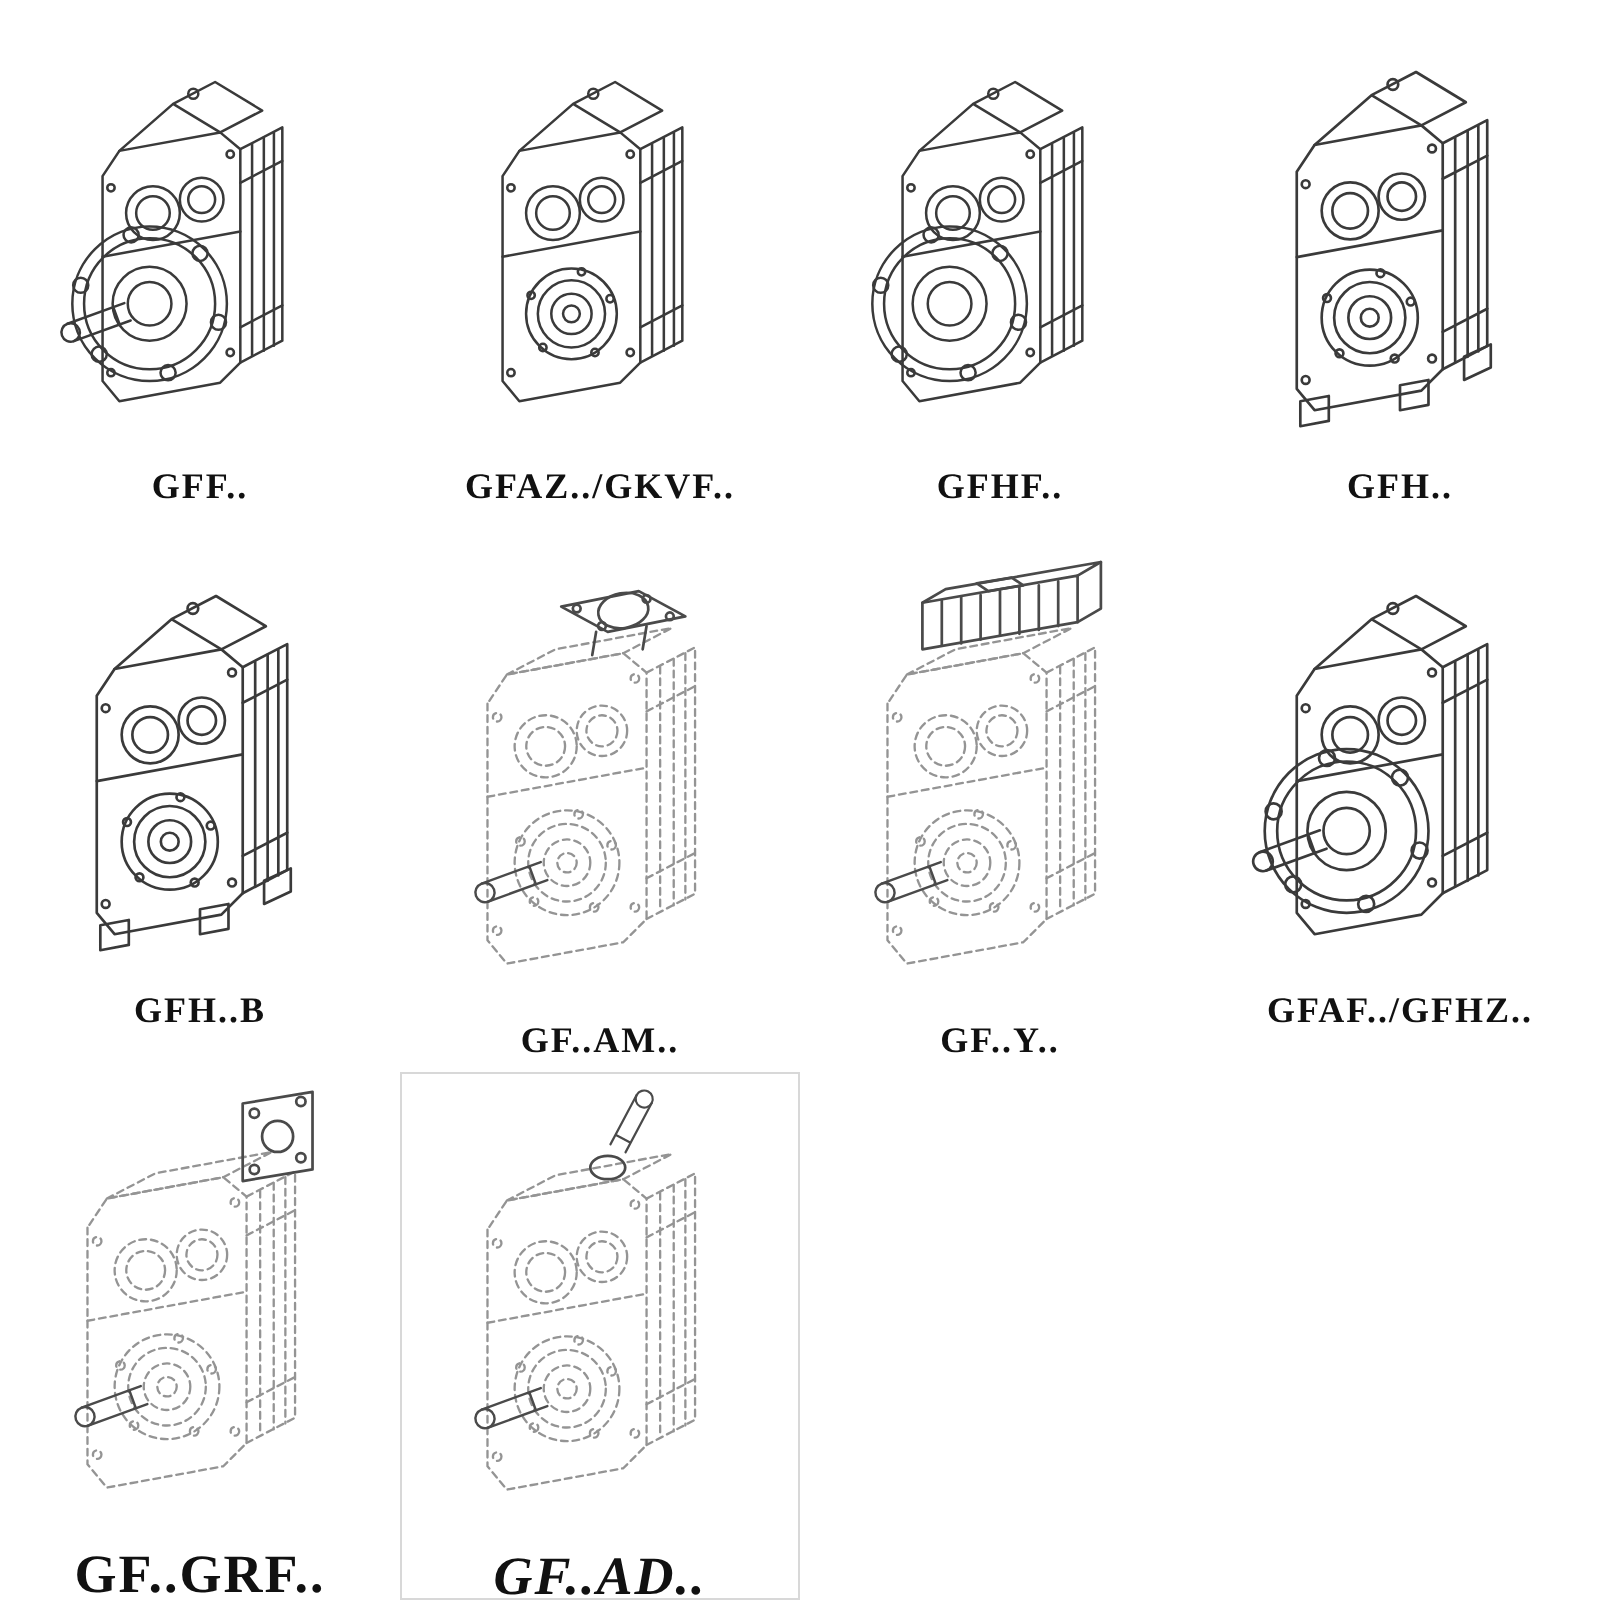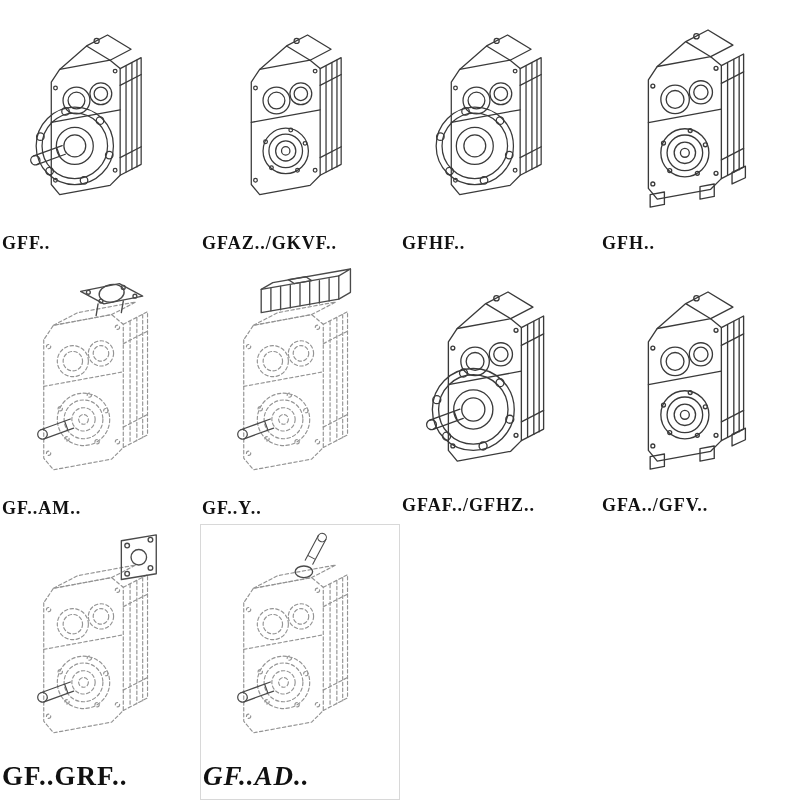--- a/index.html
+++ b/index.html
@@ -1,22 +1,22 @@
 <!DOCTYPE html>
 <html><head>
 <meta charset="utf-8">
 <style>
   html,body{margin:0;padding:0;background:#fff;}
   #page{width:800px;height:800px;background:#fff;overflow:hidden;
         font-family:"Liberation Serif",serif;}
   .grid{width:800px;height:800px;display:grid;
         grid-template-columns:repeat(4,200px);
         grid-template-rows:262px 262px 276px;}
-  .cell{display:flex;flex-direction:column;align-items:flex-start;
-        padding:4px 2px 8px;box-sizing:border-box;}
+  .cell{display:flex;flex-direction:column;align-items:center;
+        padding:4px 2px 8px;box-sizing:border-box;margin-top:12px;}
   .cell--boxed{border:1px solid #d8d8d8;font-style:italic;}
   .art-wrap{flex:1;display:flex;align-items:center;justify-content:center;width:100%;}
   .art{display:block;}
   .art--sm{width:168px;height:202px;}
   .art--md{width:178px;height:214px;}
   .art--lg{width:194px;height:233px;}
   .label{font-weight:700;font-size:18px;letter-spacing:1px;color:#111;
          text-align:center;line-height:1.1;white-space:nowrap;}
   .label--lg{font-size:27px;}
   
@@ -178,20 +178,34 @@
               <use href="#gb-roof"></use>
               <use href="#gb-topcircles"></use>
             <use href="#gb-bigbearing"></use>
               <use href="#gb-feet"></use>
           </g>
         </svg>
       </div>
       <div class="label">GFH..</div>
     </div>
 
+    <div class="cell">
+      <div class="art-wrap">
+        <svg class="art art--md" viewBox="0 0 200 240">
+          <g class="ink">
+            <use href="#gb-body"></use>
+              <use href="#gb-roof"></use>
+              <use href="#gb-topcircles"></use>
+            <use href="#gb-bigbearing"></use>
+              <use href="#gb-feet"></use>
+          </g>
+        </svg>
+      </div>
+      <div class="label">GFH..B</div>
+    </div>
 
     <div class="cell">
       <div class="art-wrap">
         <svg class="art art--lg" viewBox="0 0 200 240">
           <g class="ghost">
             <use href="#gb-body"></use>
               <use href="#gb-flattop"></use>
               <use href="#gb-topcircles"></use>
             <use href="#gb-bigbearing"></use>
           </g>
@@ -236,34 +250,20 @@
             <use href="#gb-flange"></use>
             <g transform="translate(70,152) rotate(160)">
                 <use href="#shaft-prim"></use>
               </g>
           </g>
         </svg>
       </div>
       <div class="label">GFAF../GFHZ..</div>
     </div>
 
-    <div class="cell">
-      <div class="art-wrap">
-        <svg class="art art--md" viewBox="0 0 200 240">
-          <g class="ink">
-            <use href="#gb-body"></use>
-              <use href="#gb-roof"></use>
-              <use href="#gb-topcircles"></use>
-            <use href="#gb-bigbearing"></use>
-              <use href="#gb-feet"></use>
-          </g>
-        </svg>
-      </div>
-      <div class="label">GFA../GFV..</div>
-    </div>
 
     <div class="cell">
       <div class="art-wrap">
         <svg class="art art--lg" viewBox="0 0 200 240">
           <g class="ghost">
             <use href="#gb-body"></use>
               <use href="#gb-flattop"></use>
               <use href="#gb-topcircles"></use>
             <use href="#gb-bigbearing"></use>
           </g>

